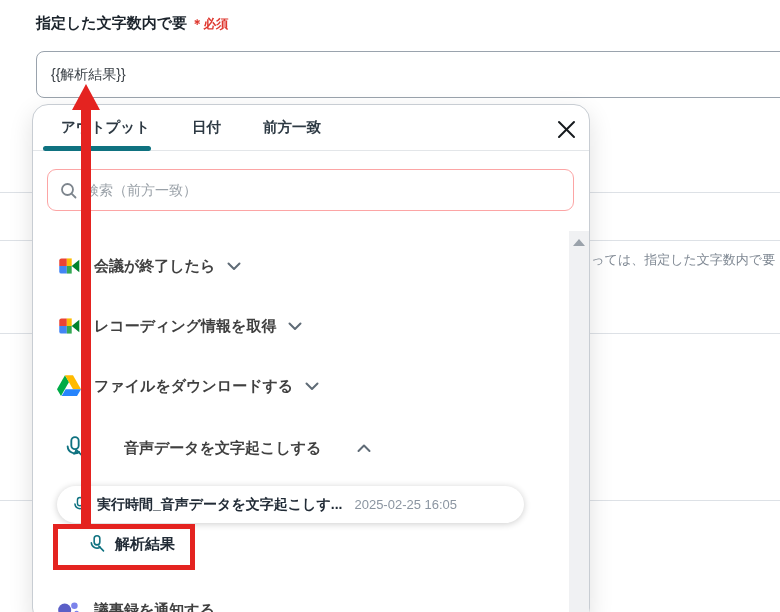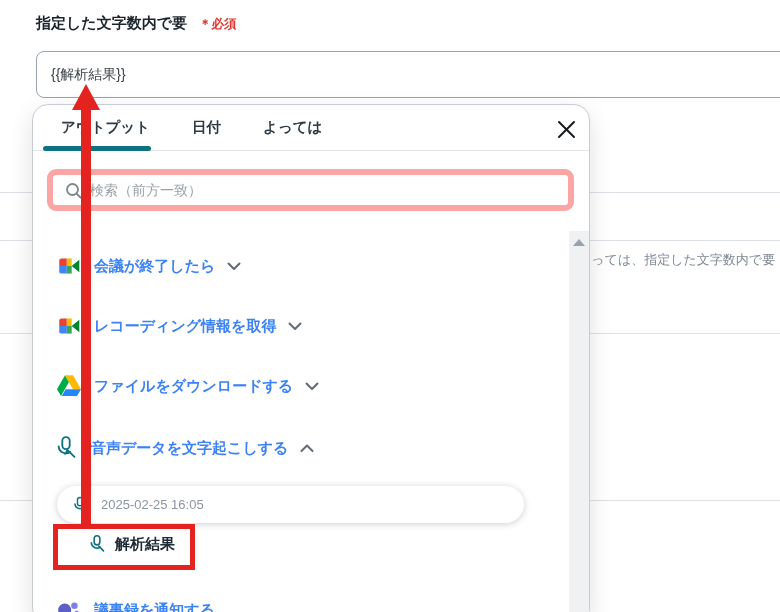--- a/index.html
+++ b/index.html
@@ -3,21 +3,21 @@
 <meta charset="utf-8">
 <style>
   * { margin:0; padding:0; box-sizing:border-box; }
   html,body { background:#fff; }
   .stage {
     position:relative; width:780px; height:612px; overflow:hidden;
     background:#fff; font-family:"Liberation Sans", sans-serif;
   }
   
   .field-label { position:absolute; left:36px; top:14px; font-size:15px; font-weight:bold; color:#1c242c; }
-  .req-badge { margin-left:12px; font-size:12.5px; font-weight:bold; color:#df382f; }
+  .req-badge { margin-left:4px; font-size:12.5px; font-weight:bold; color:#df382f; }
   .main-input {
     position:absolute; left:36px; top:51px; width:790px; height:47px;
     border:1px solid #9aa3ad; border-radius:8px; background:#fff;
     padding:0 14px; font-size:14px; color:#3c4248; font-family:"Liberation Sans", sans-serif;
   }
   .bg-line { position:absolute; left:0; width:780px; height:1px; background:#dde1e6; }
   .bg-hint { position:absolute; left:578px; top:251px; font-size:13px; color:#7f8893; white-space:nowrap; }
   
   .popup {
     position:absolute; left:32px; top:104px; width:558px; height:520px;
@@ -27,31 +27,31 @@
   .tabbar {
     position:absolute; left:0; top:0; width:100%; height:46px;
     border-bottom:1px solid #e3e6e9; display:flex; align-items:center;
     padding-left:28px; gap:42px;
   }
   .tab { font-size:14.5px; font-weight:bold; color:#2e3a44; cursor:pointer; }
   .tab-underline { position:absolute; left:10px; bottom:-1px; width:108px; height:5px; border-radius:4px; background:#0f7280; }
   .close-btn { position:absolute; left:521px; top:12px; width:24px; height:24px; cursor:pointer; display:flex; align-items:center; justify-content:center; }
   .search-box {
     position:absolute; left:14px; top:64px; width:527px; height:42px;
-    border:6px solid #fca5a5; border-radius:9px; display:flex; align-items:center; padding:0 12px; background:#fff;
+    border:1px solid #fca5a5; border-radius:9px; display:flex; align-items:center; padding:0 12px; background:#fff;
   }
   .search-box input {
     border:none; outline:none; flex:1; margin-left:8px; font-size:14px; color:#3c4248;
     font-family:"Liberation Sans", sans-serif;
   }
   .search-box input::placeholder { color:#9aa1a8; }
   
   .row { position:absolute; left:0; display:flex; align-items:center; cursor:pointer; }
   .row-icon { width:26px; height:26px; flex:0 0 26px; display:flex; align-items:center; justify-content:center; }
-  .row-label { margin-left:12px; font-size:15px; font-weight:bold; color:#3b82f6; }
+  .row-label { margin-left:12px; font-size:15px; font-weight:bold; color:#404040; }
   .row-chevron { margin-left:12px; display:flex; align-items:center; }
   .pill-row {
     position:absolute; left:24px; top:381px; width:467px; height:37px;
     background:#fff; border-radius:19px; box-shadow:0 1px 7px rgba(0,0,0,.2);
     display:flex; align-items:center; padding:0 14px; cursor:pointer;
   }
   .pill-label { margin-left:8px; font-size:14px; font-weight:bold; color:#212b36; white-space:nowrap; }
   .pill-time { margin-left:12px; font-size:13px; color:#8b95a1; white-space:nowrap; }
   .child-row { position:absolute; left:54px; top:429px; display:flex; align-items:flex-end; cursor:pointer; }
   .child-label { margin-left:8px; font-size:15px; font-weight:bold; color:#212b36; }
@@ -80,21 +80,21 @@
   <div class="bg-line" style="top:240px"></div>
   <div class="bg-hint">よっては、指定した文字数内で要</div>
   <div class="bg-line" style="top:333px"></div>
   <div class="bg-line" style="top:500px"></div>
 
   <div class="popup">
 
     <div class="tabbar">
       <span class="tab">アウトプット</span>
       <span class="tab">日付</span>
-      <span class="tab">よっては</span>
+      <span class="tab">前方一致</span>
       <span class="tab-underline"></span>
     </div>
 
     <div class="close-btn">
       <svg width="19" height="19" viewBox="0 0 19 19">
         <line x1="2" y1="2" x2="17" y2="17" stroke="#15191d" stroke-width="2" stroke-linecap="round"></line>
         <line x1="17" y1="2" x2="2" y2="17" stroke="#15191d" stroke-width="2" stroke-linecap="round"></line>
       </svg>
     </div>
 
@@ -151,21 +151,21 @@
         </svg>
       </span>
       <span class="row-label">ファイルをダウンロードする</span>
       <span class="row-chevron">
         <svg width="14" height="9" viewBox="0 0 14 9" fill="none">
             <polyline points="1.5,1.5 7,7 12.5,1.5" stroke="#5f6b76" stroke-width="2" stroke-linecap="round" stroke-linejoin="round"></polyline>
           </svg>
       </span>
     </div>
 
-    <div class="row" style="left:20px; top:330px;">
+    <div class="row" style="left:29px; top:330px;gap:24px;">
       <span class="row-icon">
         <svg width="28" height="28" viewBox="0 0 24 24" fill="none" stroke="#0f7280" stroke-width="1.7" stroke-linecap="round">
           <rect x="8.6" y="2" width="6.8" height="11" rx="3.4"></rect>
           <path d="M5.2 10.5a6.8 6.8 0 0 0 10.6 5.2"></path>
           <path d="M14.2 14.6l5.6 5.6"></path>
           <path d="M13.2 13.6l-1.3 3.3 3.3-1.3"></path>
         </svg>
       </span>
       <span class="row-label">音声データを文字起こしする</span>
       <span class="row-chevron">
@@ -174,20 +174,21 @@
           </svg>
       </span>
     </div>
 
     <div class="pill-row">
       <svg width="18" height="18" viewBox="0 0 24 24" fill="none" stroke="#0f7280" stroke-width="1.9" stroke-linecap="round">
         <rect x="8.6" y="2" width="6.8" height="11" rx="3.4"></rect>
         <path d="M5.2 10.5a6.8 6.8 0 0 0 10.6 5.2"></path>
         <path d="M14.2 14.6l5.6 5.6"></path>
       </svg>
+      <span class="pill-label">実行時間_音声データを文字起こしす...</span>
       <span class="pill-time">2025-02-25 16:05</span>
     </div>
 
     <div class="child-row">
       <svg width="20" height="20" viewBox="0 0 24 24" fill="none" stroke="#0f7280" stroke-width="1.9" stroke-linecap="round">
         <rect x="8.6" y="2" width="6.8" height="11" rx="3.4"></rect>
         <path d="M5.2 10.5a6.8 6.8 0 0 0 10.6 5.2"></path>
         <path d="M14.2 14.6l5.6 5.6"></path>
       </svg>
       <span class="child-label">解析結果</span>

